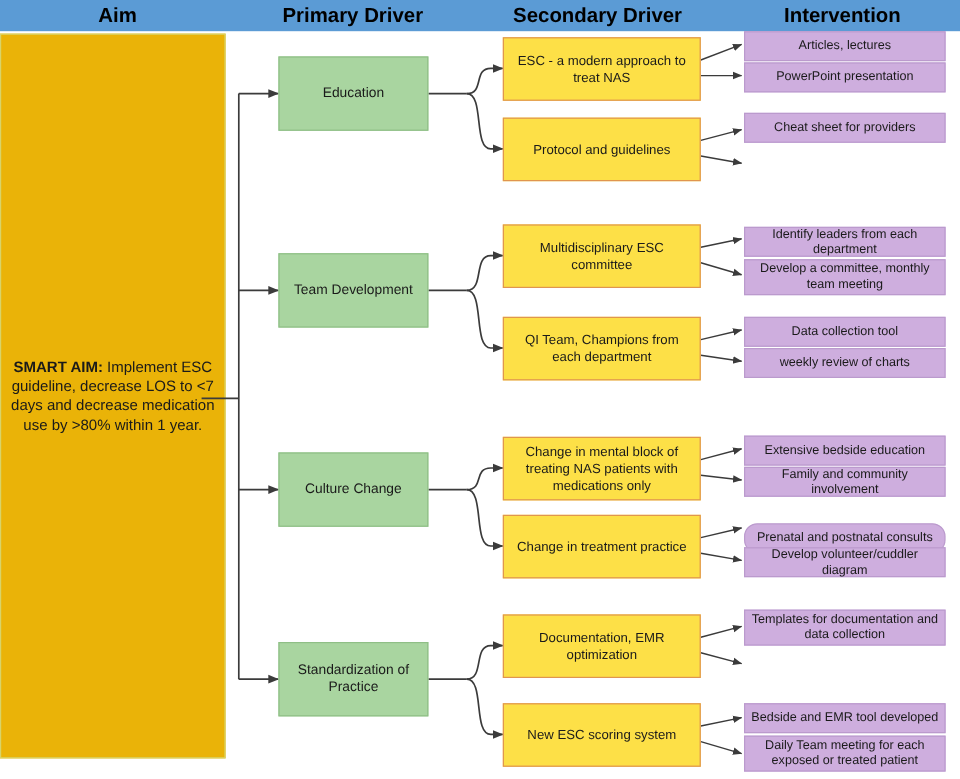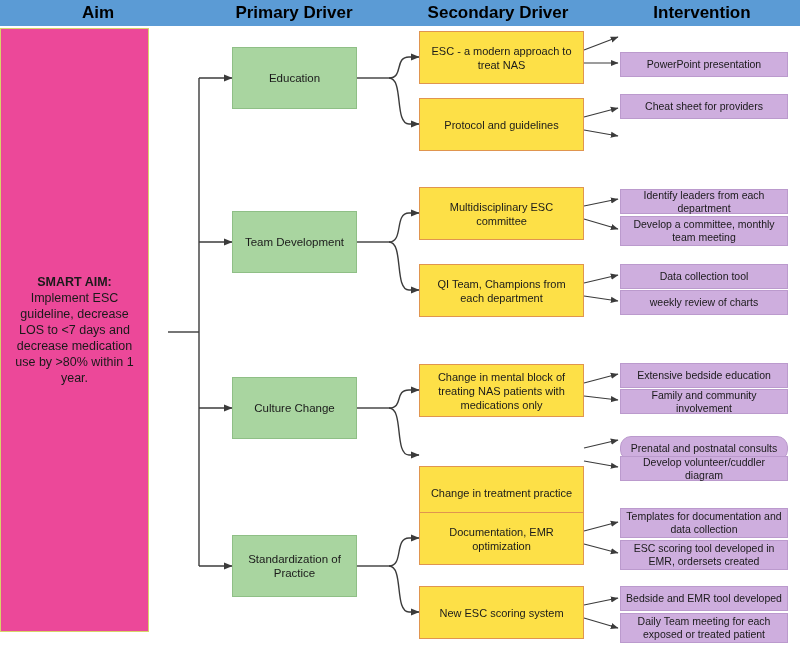--- a/index.html
+++ b/index.html
@@ -41,23 +41,23 @@
   .hl-aim       { left: 0px;   width: 196px; }
   .hl-primary   { left: 196px; width: 196px; }
   .hl-secondary { left: 392px; width: 212px; }
   .hl-interv    { left: 604px; width: 196px; }
 
   
   .aim-box {
     position: absolute;
     left: 0px;
     top: 28px;
-    width: 149px;
+    width: 188px;
     height: 604px;
-    background: #ec4899;
+    background: #eab308;
     border: 1px solid #d8d46a;
     box-sizing: border-box;
     display: flex;
     align-items: center;
     justify-content: flex-end;
   }
   .aim-text {
     padding: 0 8px;
     text-align: center;
     font-size: 12.5px;
@@ -218,31 +218,34 @@
   <div class="node secondary" style="top:187px;">
       <span>Multidisciplinary ESC committee</span>
     </div>
   <div class="node secondary" style="top:264px;">
       <span>QI Team, Champions from each department</span>
     </div>
 
   <div class="node secondary" style="top:364px;">
       <span>Change in mental block of treating NAS patients with medications only</span>
     </div>
-  <div class="node secondary" style="top:429px;margin-top:37px;">
+  <div class="node secondary" style="top:429px;">
       <span>Change in treatment practice</span>
     </div>
 
   <div class="node secondary" style="top:512px;">
       <span>Documentation, EMR optimization</span>
     </div>
   <div class="node secondary" style="top:586px;">
       <span>New ESC scoring system</span>
     </div>
 
+  <div class="node intervention" style="top:26px;">
+      <span>Articles, lectures</span>
+    </div>
   <div class="node intervention" style="top:52px;">
       <span>PowerPoint presentation</span>
     </div>
   <div class="node intervention" style="top:94px;">
       <span>Cheat sheet for providers</span>
     </div>
 
   <div class="node intervention" style="top:189px;">
       <span>Identify leaders from each department</span>
     </div>
@@ -265,23 +268,20 @@
   <div class="node intervention" style="top:436px;border-radius:11px;">
       <span>Prenatal and postnatal consults</span>
     </div>
   <div class="node intervention" style="top:456px;">
       <span>Develop volunteer/cuddler diagram</span>
     </div>
 
   <div class="node intervention tall" style="top:508px;">
       <span>Templates for documentation and data collection</span>
     </div>
-  <div class="node intervention tall" style="top:540px;">
-      <span>ESC scoring tool developed in EMR, ordersets created</span>
-    </div>
   <div class="node intervention" style="top:586px;">
       <span>Bedside and EMR tool developed</span>
     </div>
   <div class="node intervention tall" style="top:613px;">
       <span>Daily Team meeting for each exposed or treated patient</span>
     </div>
 
 </div>
 
 </body></html>

